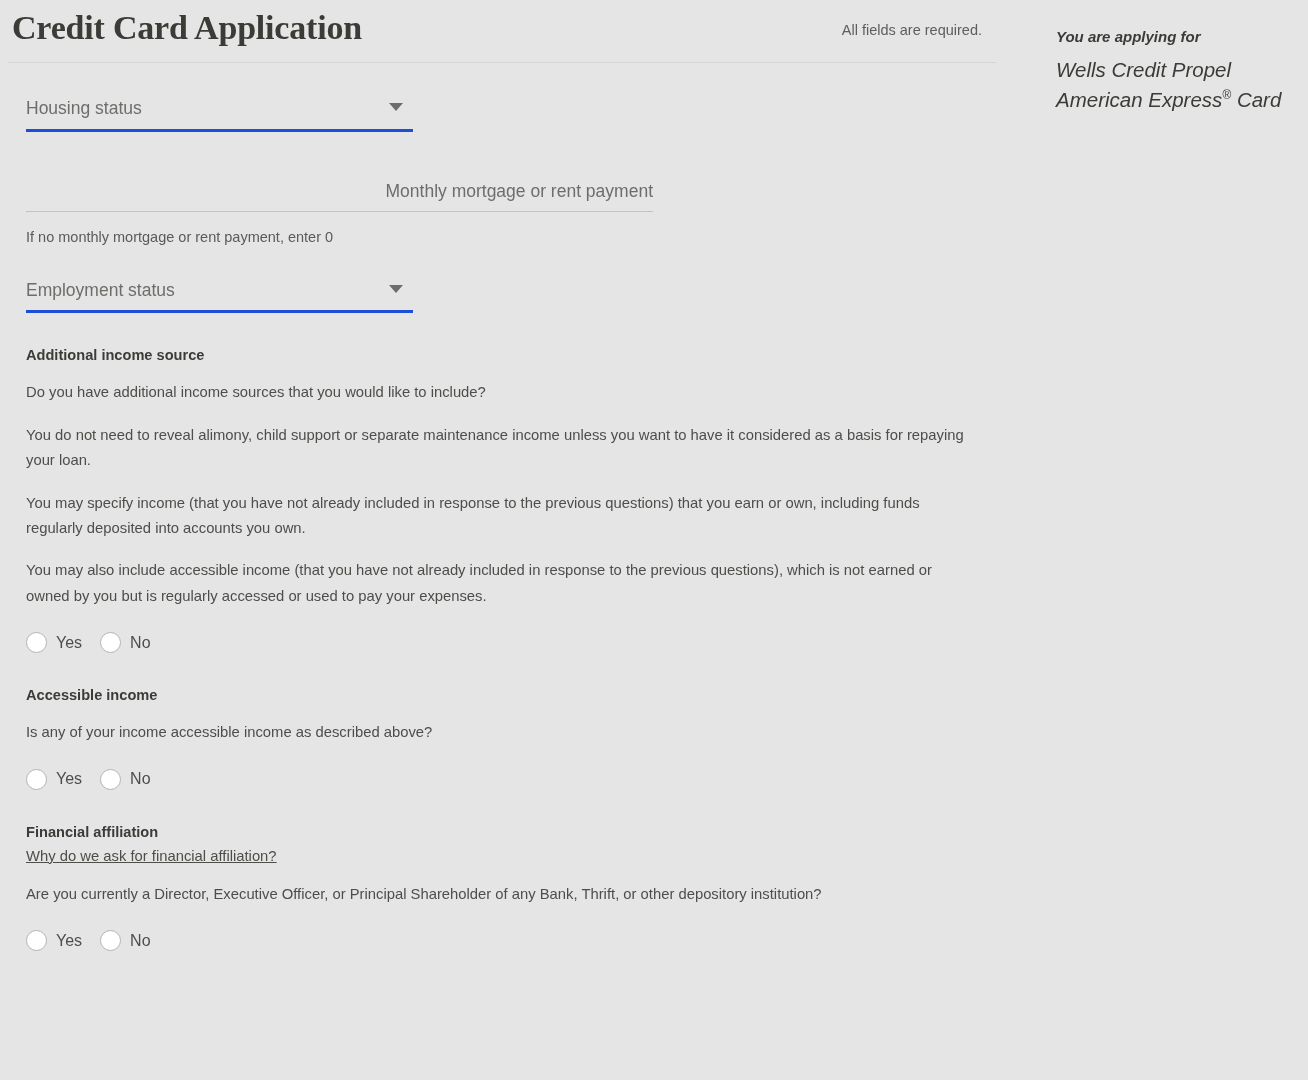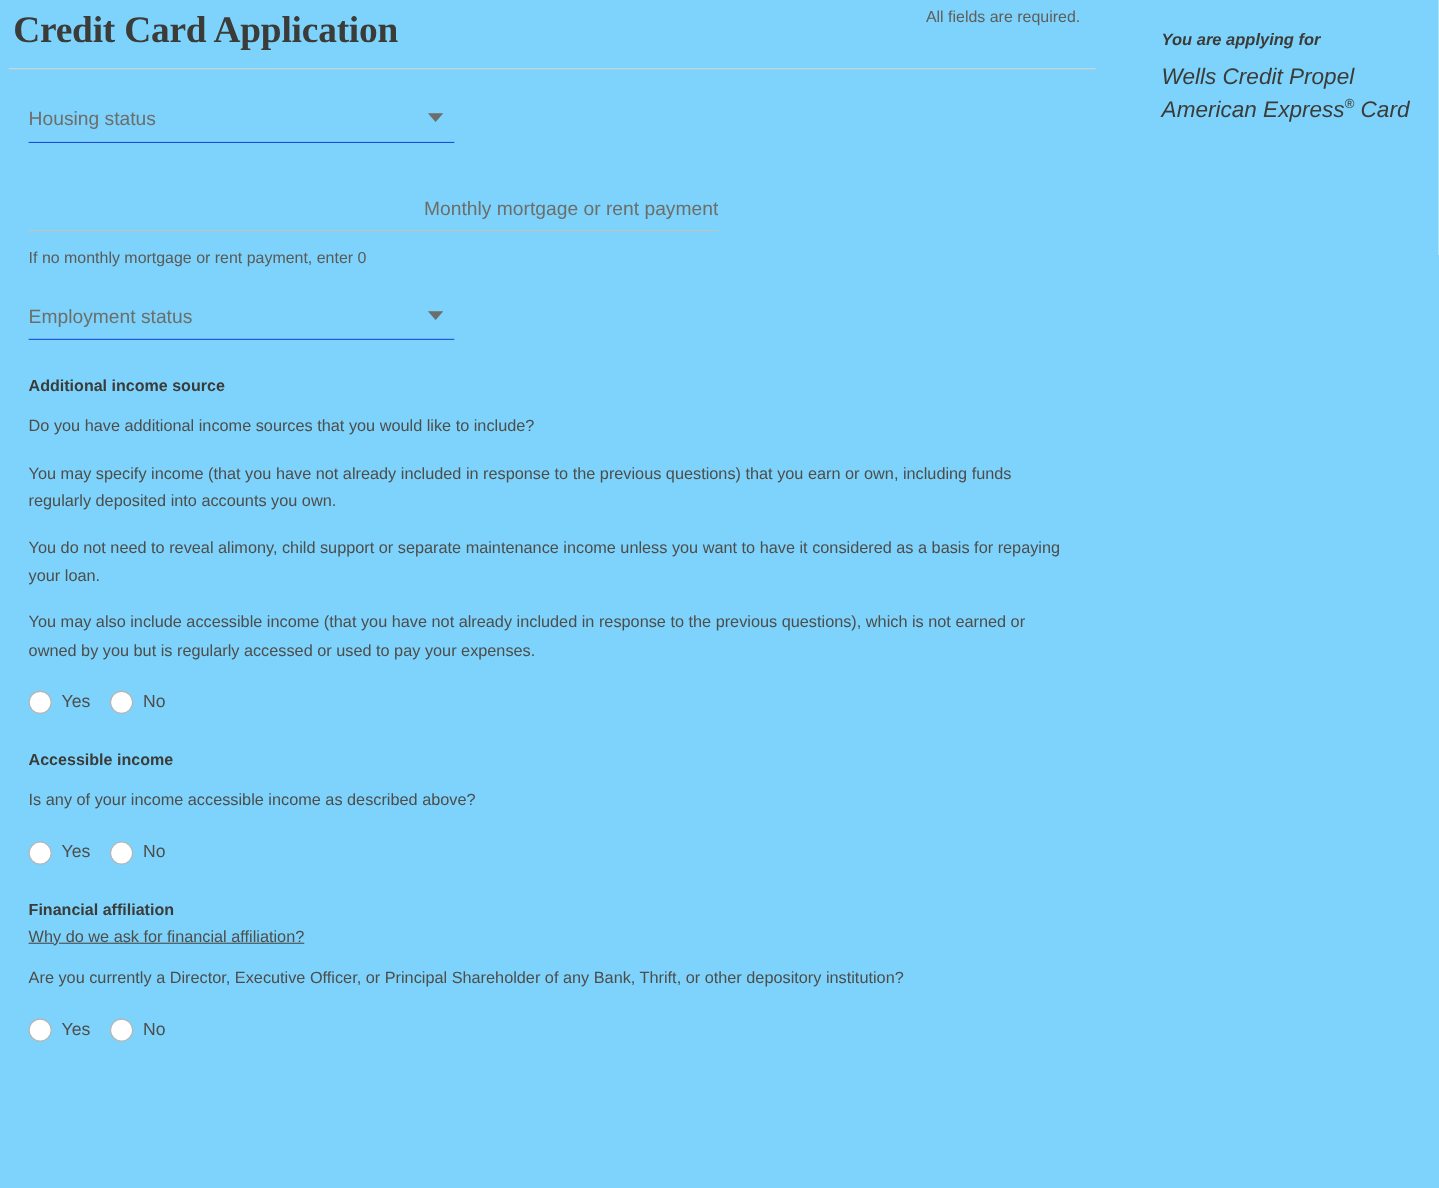--- a/index.html
+++ b/index.html
@@ -11,21 +11,21 @@
     background: #ffffff;
     font-family: "Liberation Sans", sans-serif;
     color: #4a4a48;
     overflow: hidden;
   }
 
   .page {
     position: relative;
     width: 1308px;
     height: 1080px;
-    background: #7dd3fc;
+    background: #e5e5e5;
   }
 
   
   .main {
     position: absolute;
     left: 0;
     top: 0;
     width: 996px;
     padding: 0 8px 0 8px;
   }
@@ -36,21 +36,21 @@
     font-weight: 700;
     color: #3b3b38;
     letter-spacing: -0.2px;
     margin: 8px 0 0 4px;
     line-height: 1.2;
   }
 
   .required-note {
     position: absolute;
     right: 14px;
-    top: 8px;
+    top: 22px;
     font-size: 14.5px;
     color: #5e5e5b;
   }
 
   .section-head {
     margin: 22px 0 0 18px;
     font-size: 19px;
     font-weight: 700;
     color: #3b3b38;
   }
@@ -61,21 +61,21 @@
     border-top: 1px solid #d5d5d2;
     width: 988px;
   }
 
   .form-area { margin-left: 18px; }
 
   
   .select-field {
     position: relative;
     width: 387px;
-    border-bottom: 1px solid #1d4ed8;
+    border-bottom: 3px solid #1d4ed8;
     padding: 0 0 9px 0;
     margin-top: 34px;
     cursor: pointer;
   }
   .select-field .label {
     font-size: 17.5px;
     color: #6d6d6a;
     line-height: 1.3;
   }
   .caret {
@@ -213,22 +213,22 @@
 
       
       <div class="select-field">
         <span class="label">Employment status</span>
         <span class="caret"></span>
       </div>
 
       
       <div class="sub-head">Additional income source</div>
       <div class="para">Do you have additional income sources that you would like to include?</div>
+      <div class="para">You do not need to reveal alimony, child support or separate maintenance income unless you want to have it considered as a basis for repaying your loan.</div>
       <div class="para">You may specify income (that you have not already included in response to the previous questions) that you earn or own, including funds regularly deposited into accounts you own.</div>
-      <div class="para">You do not need to reveal alimony, child support or separate maintenance income unless you want to have it considered as a basis for repaying your loan.</div>
       <div class="para">You may also include accessible income (that you have not already included in response to the previous questions), which is not earned or owned by you but is regularly accessed or used to pay your expenses.</div>
 
       <div class="radio-row">
         <div class="radio-opt">
           <span class="radio-dot"></span>
           <span class="radio-label">Yes</span>
         </div>
         <div class="radio-opt">
           <span class="radio-dot"></span>
           <span class="radio-label">No</span>

